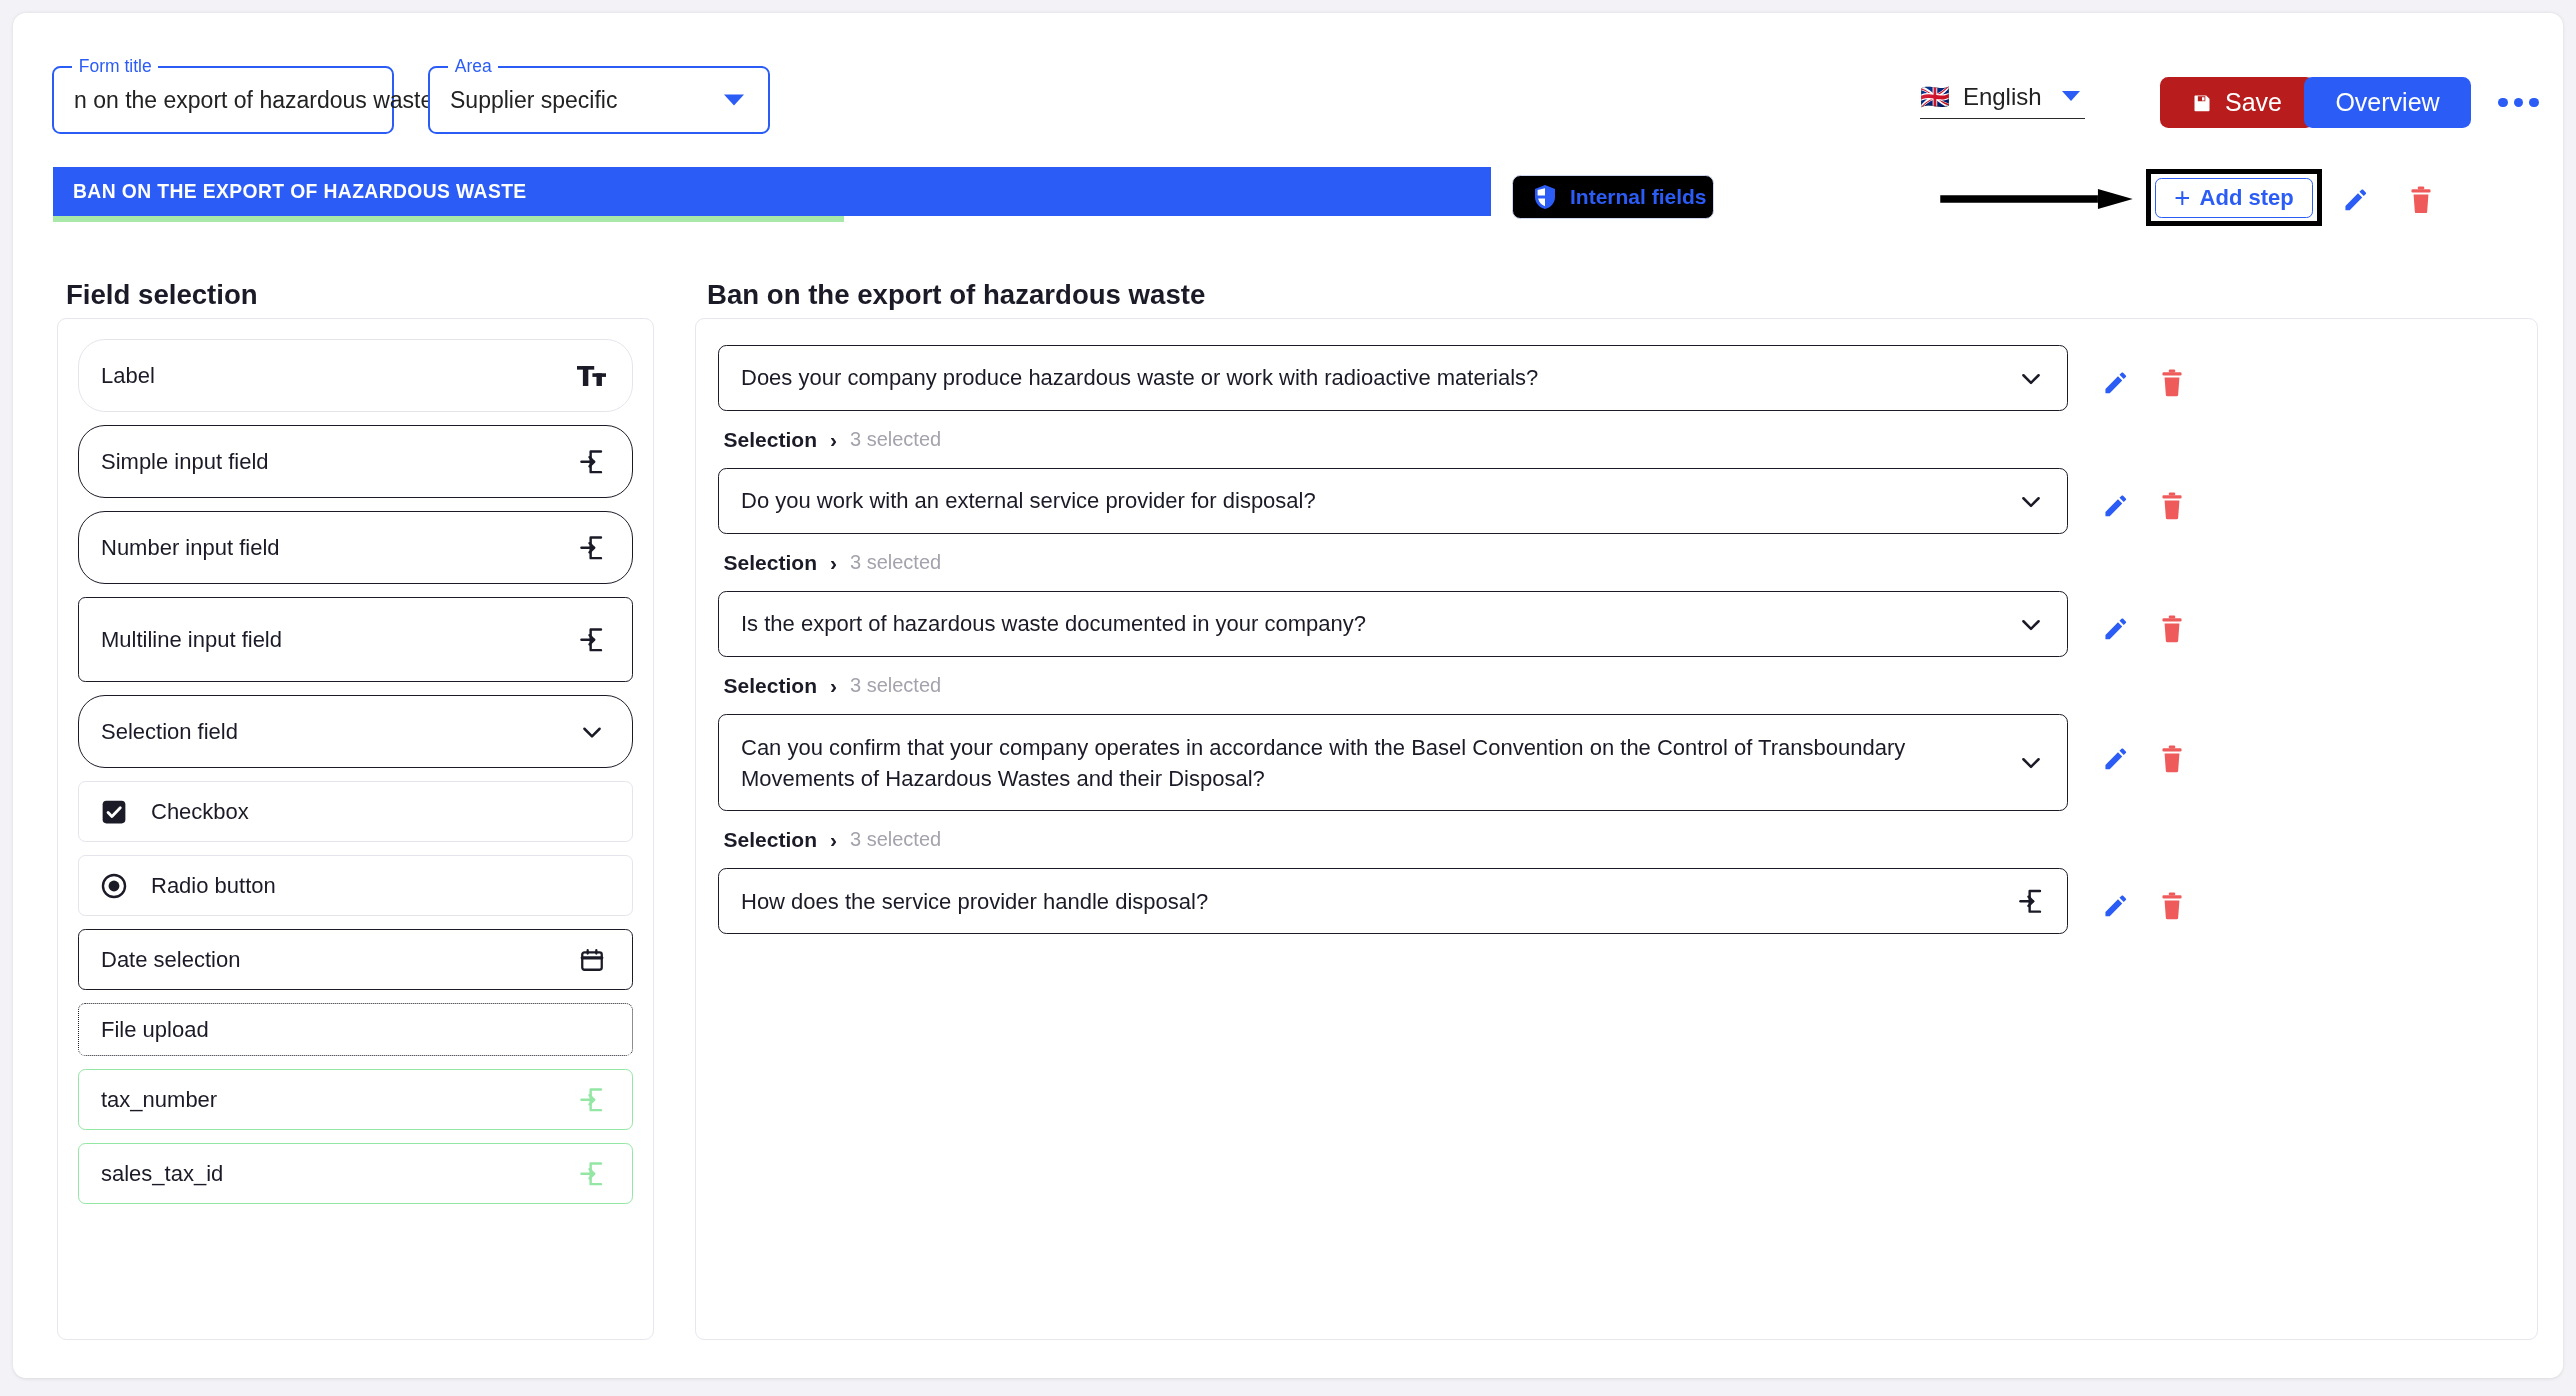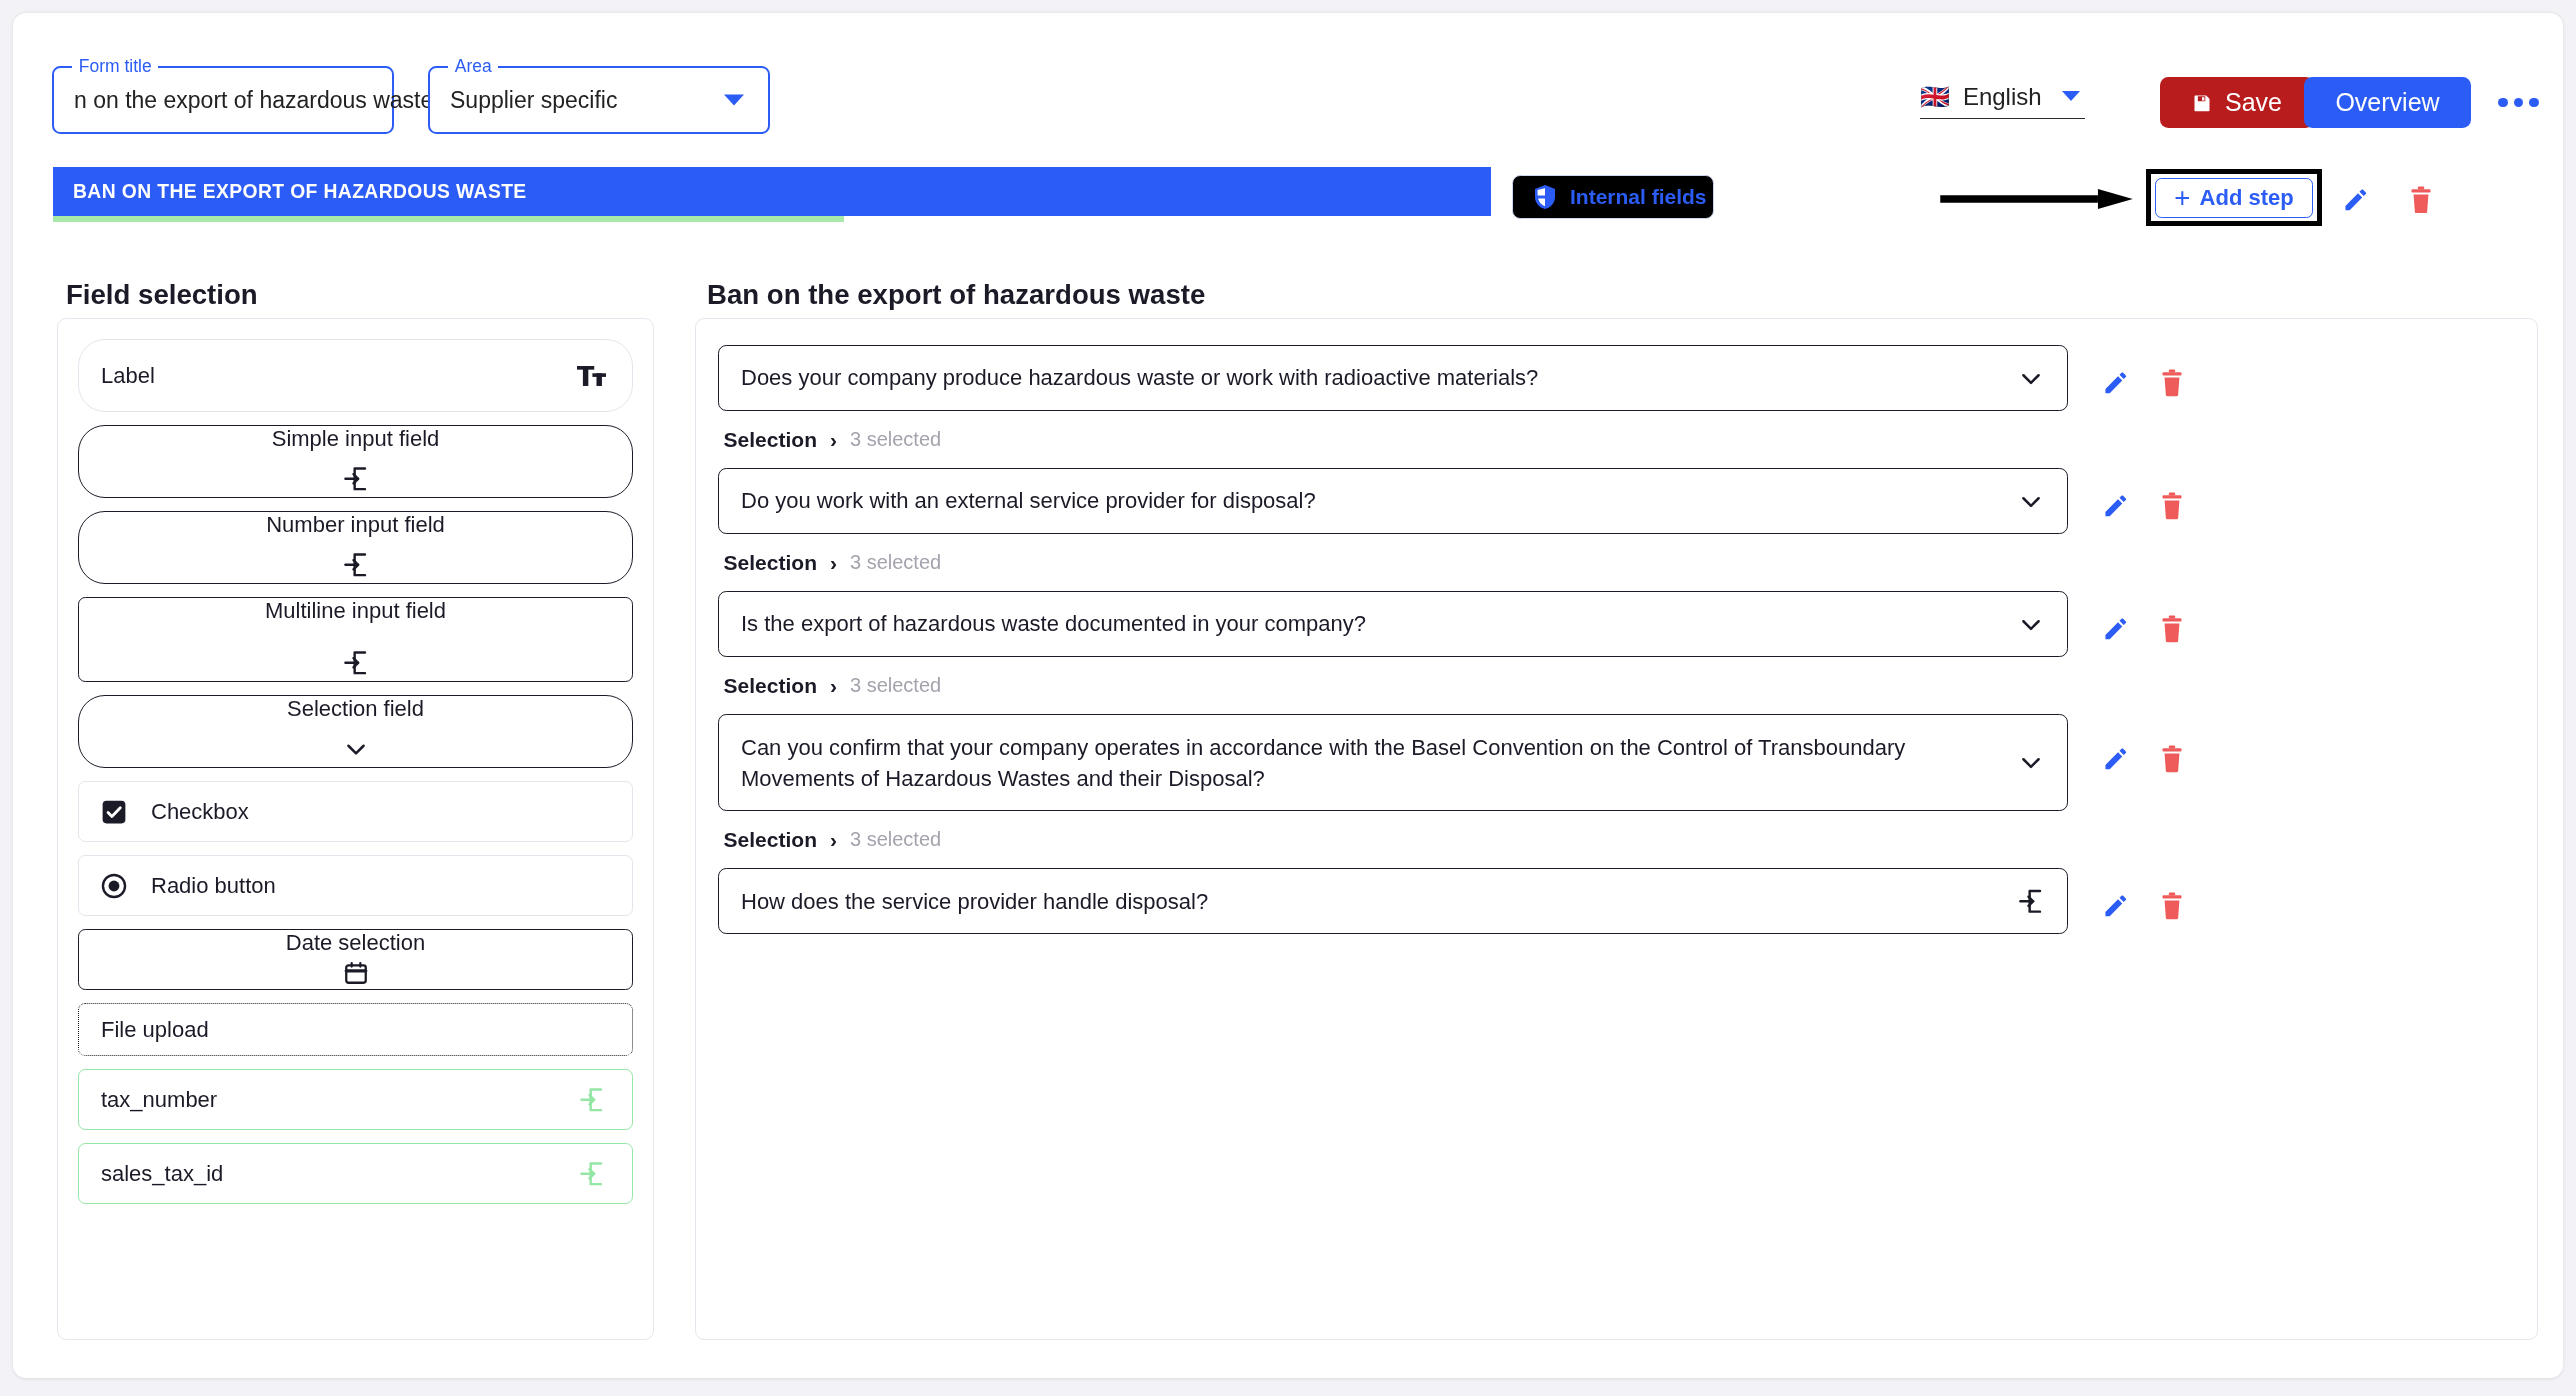--- a/index.html
+++ b/index.html
@@ -204,21 +204,21 @@
     display: flex; align-items: center;
     padding: 0 22px;
     margin-bottom: 13px;
     cursor: grab;
   }
   .field-card .fc-label { font-size: 22px; color: #1b1b28; flex: 1; }
   .field-card .fc-icon {
     display: flex; align-items: center; justify-content: center;
     width: 37px; height: 37px;
   }
-  .fc-solid  { border: 1.8px solid #1b1b28; flex-direction: column; }
+  .fc-solid  { border: 1.8px solid #1b1b28; }
   .fc-light  { border: 1.4px solid #e4e4ec; }
   .fc-dotted { border: 1.8px dotted #1b1b28; }
   .fc-green  { border: 1.4px solid #93e6a4; }
   .fc-h-sm { height: 53px; }
   .fc-h-md { height: 61px; }
   .fc-h-lg { height: 73px; border-radius: 27px; }
   .fc-h-xl { height: 85px; }
   .field-card.indent .fc-label { margin-left: 50px; }
   .field-card .fc-lead {
     position: absolute; left: 22px;

